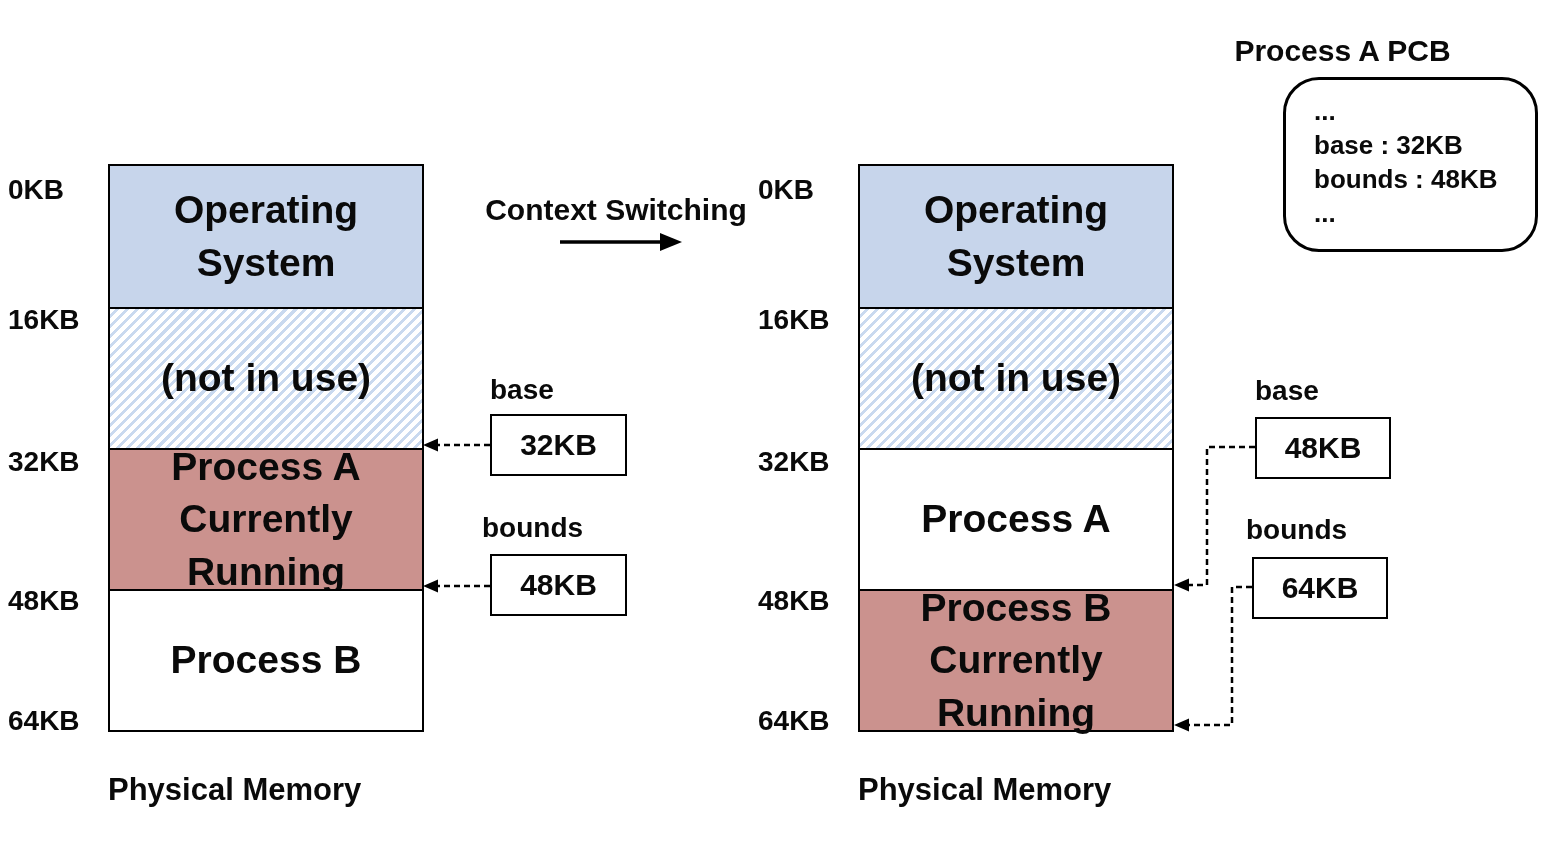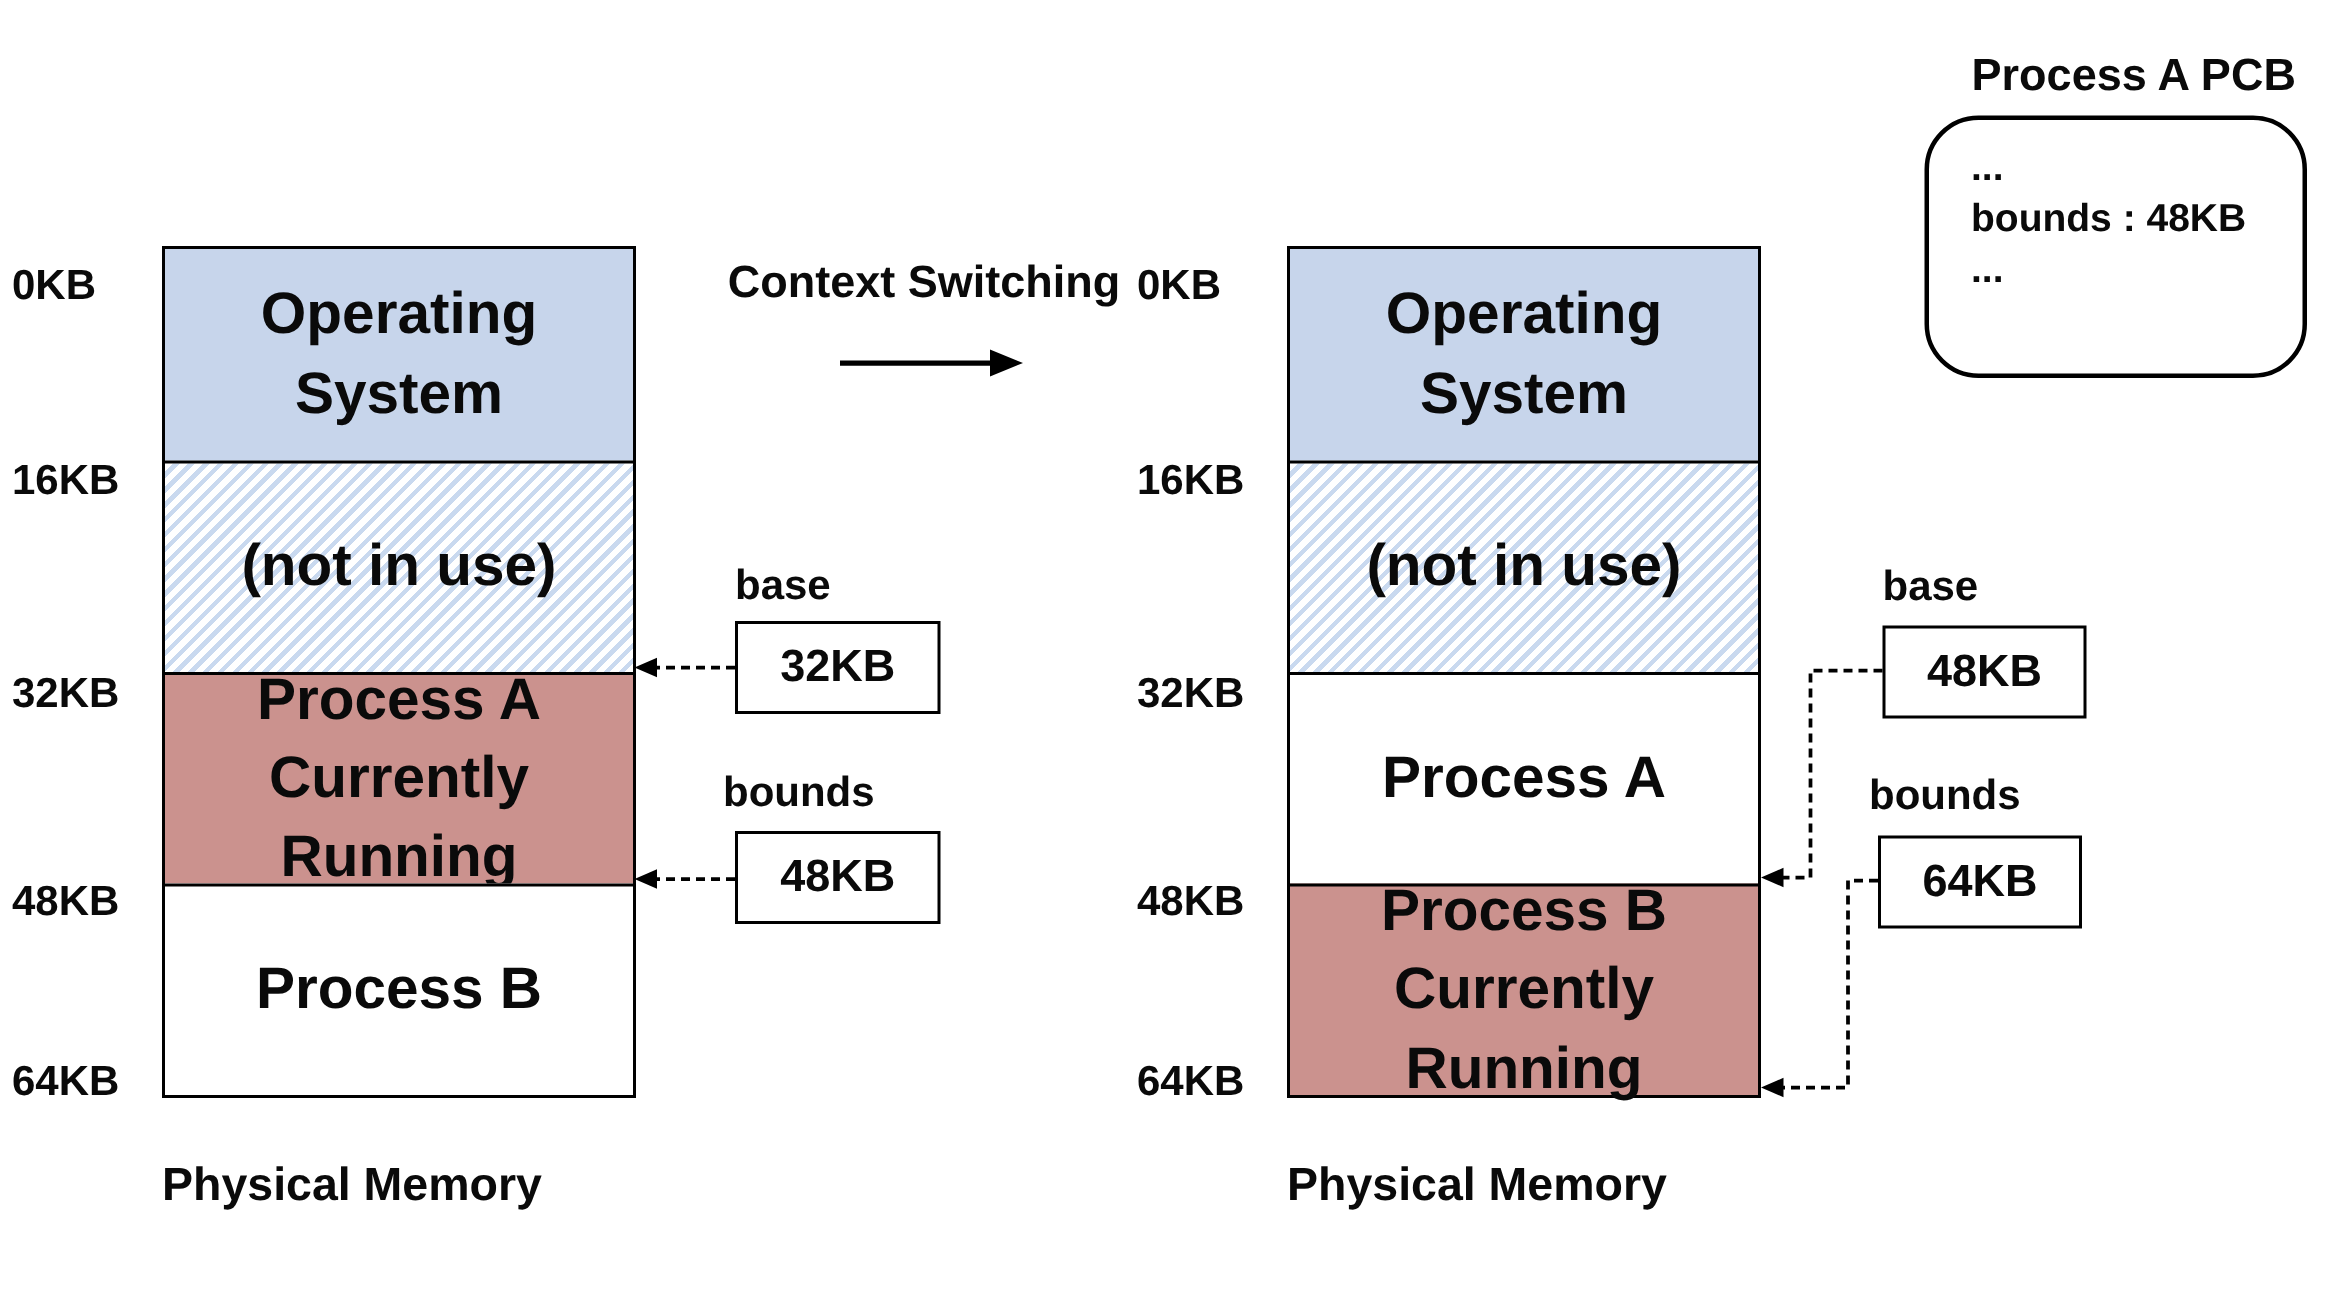--- a/index.html
+++ b/index.html
@@ -73,21 +73,21 @@
   .caption {
     position: absolute;
     width: 312px;
     top: 772px;
     font-size: 31px;
   }
   .caption-left  { left: 108px; }
   .caption-right { left: 858px; }
   .ctx-label {
     position: absolute;
-    left: 440px; top: 172px; width: 352px;
+    left: 440px; top: 193px; width: 352px;
     font-size: 30px;
     text-align: center;
   }
   
   .reg-label {
     position: absolute;
     font-size: 28px;
     text-align: left;
   }
   .reg-box {
@@ -104,21 +104,21 @@
   .l-base-box     { left: 490px; top: 414px; width: 133px; }
   .l-bounds-label { left: 482px; top: 512px; width: 152px; }
   .l-bounds-box   { left: 490px; top: 554px; width: 133px; }
   .r-base-label   { left: 1255px; top: 375px; width: 135px; }
   .r-base-box     { left: 1255px; top: 417px; width: 132px; }
   .r-bounds-label { left: 1246px; top: 514px; width: 152px; }
   .r-bounds-box   { left: 1252px; top: 557px; width: 132px; }
   
   .pcb-title {
     position: absolute;
-    left: 1295px; top: 34px; width: 255px;
+    left: 1215px; top: 34px; width: 255px;
     font-size: 30px;
     text-align: center;
   }
   .pcb-box {
     position: absolute;
     left: 1283px; top: 77px;
     width: 255px; height: 175px;
     box-sizing: border-box;
     border: 3px solid #000;
     border-radius: 36px;
@@ -207,20 +207,21 @@
     <span>48KB</span>
   </div>
   <div class="reg-label r-bounds-label">bounds</div>
   <div class="reg-box r-bounds-box">
     <span>64KB</span>
   </div>
 
   <div class="pcb-title">Process A PCB</div>
   <div class="pcb-box">
     <div class="pcb-line">...</div>
+    <div class="pcb-line">base : 32KB</div>
     <div class="pcb-line">bounds : 48KB</div>
     <div class="pcb-line">...</div>
   </div>
 
   <svg class="overlay" viewBox="0 0 1564 860" xmlns="http://www.w3.org/2000/svg">
 
     <g>
       <line x1="560" y1="242" x2="662" y2="242" stroke="#000" stroke-width="3.5"></line>
       <polygon points="660,233 682,242 660,251" fill="#000"></polygon>
     </g>

